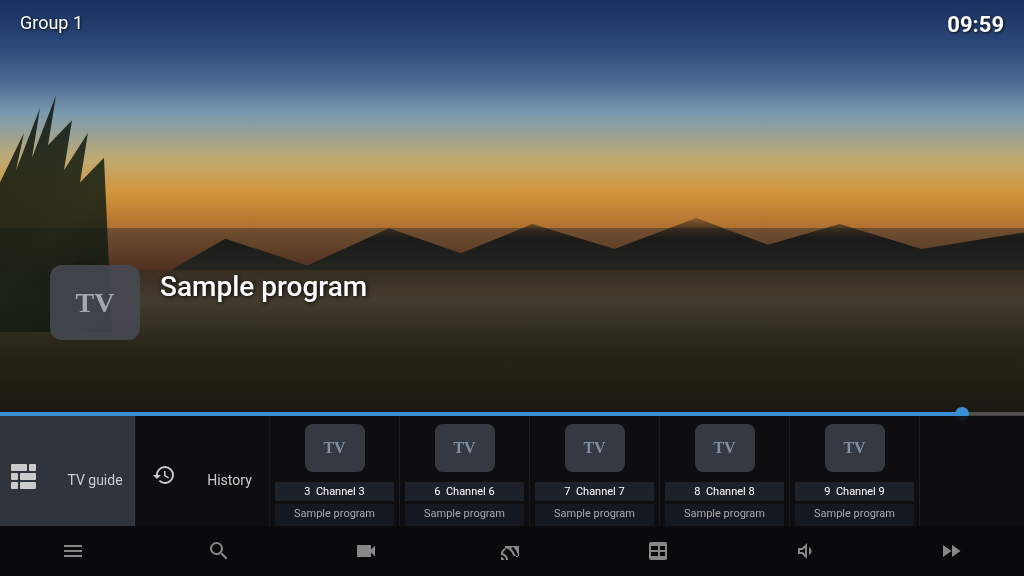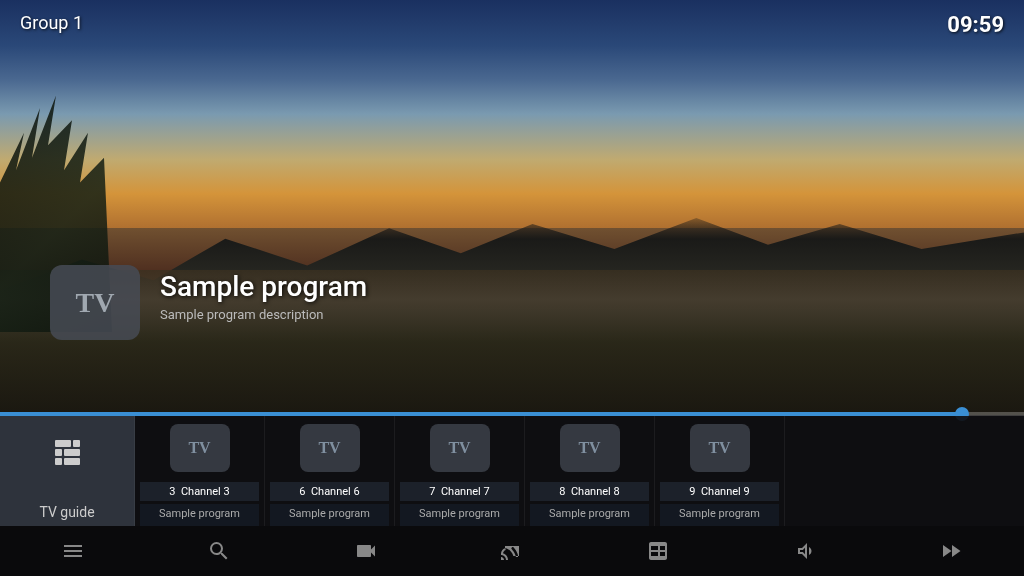--- a/index.html
+++ b/index.html
@@ -250,21 +250,21 @@
       bottom: 50px;
       left: 0; right: 0;
       height: 110px;
       background: rgba(15,15,18,0.92);
       display: flex;
       z-index: 10;
     }
 
     .nav-item {
       display: flex;
-      flex-direction: column;
+      flex-direction: row;
       align-items: center;
       justify-content: center;
       width: 135px;
       min-width: 135px;
       height: 128px;
       cursor: pointer;
       border-right: 1px solid rgba(255,255,255,0.05);
       gap: 31px;
     }
 
@@ -395,21 +395,20 @@
   <span id="group-label">Group 1</span>
   <span id="clock">09:59</span>
 </div>
 
 <div id="program-info">
   <div id="tv-logo">
     <span id="tv-logo-text">TV</span>
   </div>
   <div id="program-details">
     <div id="program-title">Sample program</div>
-    <div id="program-description">Sample program description</div>
   </div>
 </div>
 
 <div id="main-progress">
   <div id="main-progress-fill" style="width: 94%;">
     <div id="progress-dot"></div>
   </div>
 </div>
 
 <div id="bottom-panel">
@@ -422,20 +421,28 @@
         <div class="grid-cell"></div>
         <div class="grid-cell wide"></div>
         <div class="grid-cell"></div>
         <div class="grid-cell wide"></div>
         <div class="grid-cell"></div>
       </div>
     </div>
     <span class="nav-label">TV guide</span>
   </div>
 
+  <div class="nav-item">
+    <div class="nav-icon">
+      <svg class="icon-svg" viewBox="0 0 24 24">
+        <path d="M13 3a9 9 0 0 0-9 9H1l3.89 3.89.07.14L9 12H6c0-3.87 3.13-7 7-7s7 3.13 7 7-3.13 7-7 7c-1.93 0-3.68-.79-4.94-2.06l-1.42 1.42A8.954 8.954 0 0 0 13 21a9 9 0 0 0 0-18zm-1 5v5l4.28 2.54.72-1.21-3.5-2.08V8H12z"></path>
+      </svg>
+    </div>
+    <span class="nav-label">History</span>
+  </div>
 
   <div id="channel-list">
       <div class="channel-card">
     <div class="channel-tv-logo">TV</div>
     <div class="channel-number-name">3&nbsp;&nbsp;Channel 3</div>
     <div class="channel-program">Sample program</div>
   </div>
       <div class="channel-card">
     <div class="channel-tv-logo">TV</div>
     <div class="channel-number-name">6&nbsp;&nbsp;Channel 6</div>

